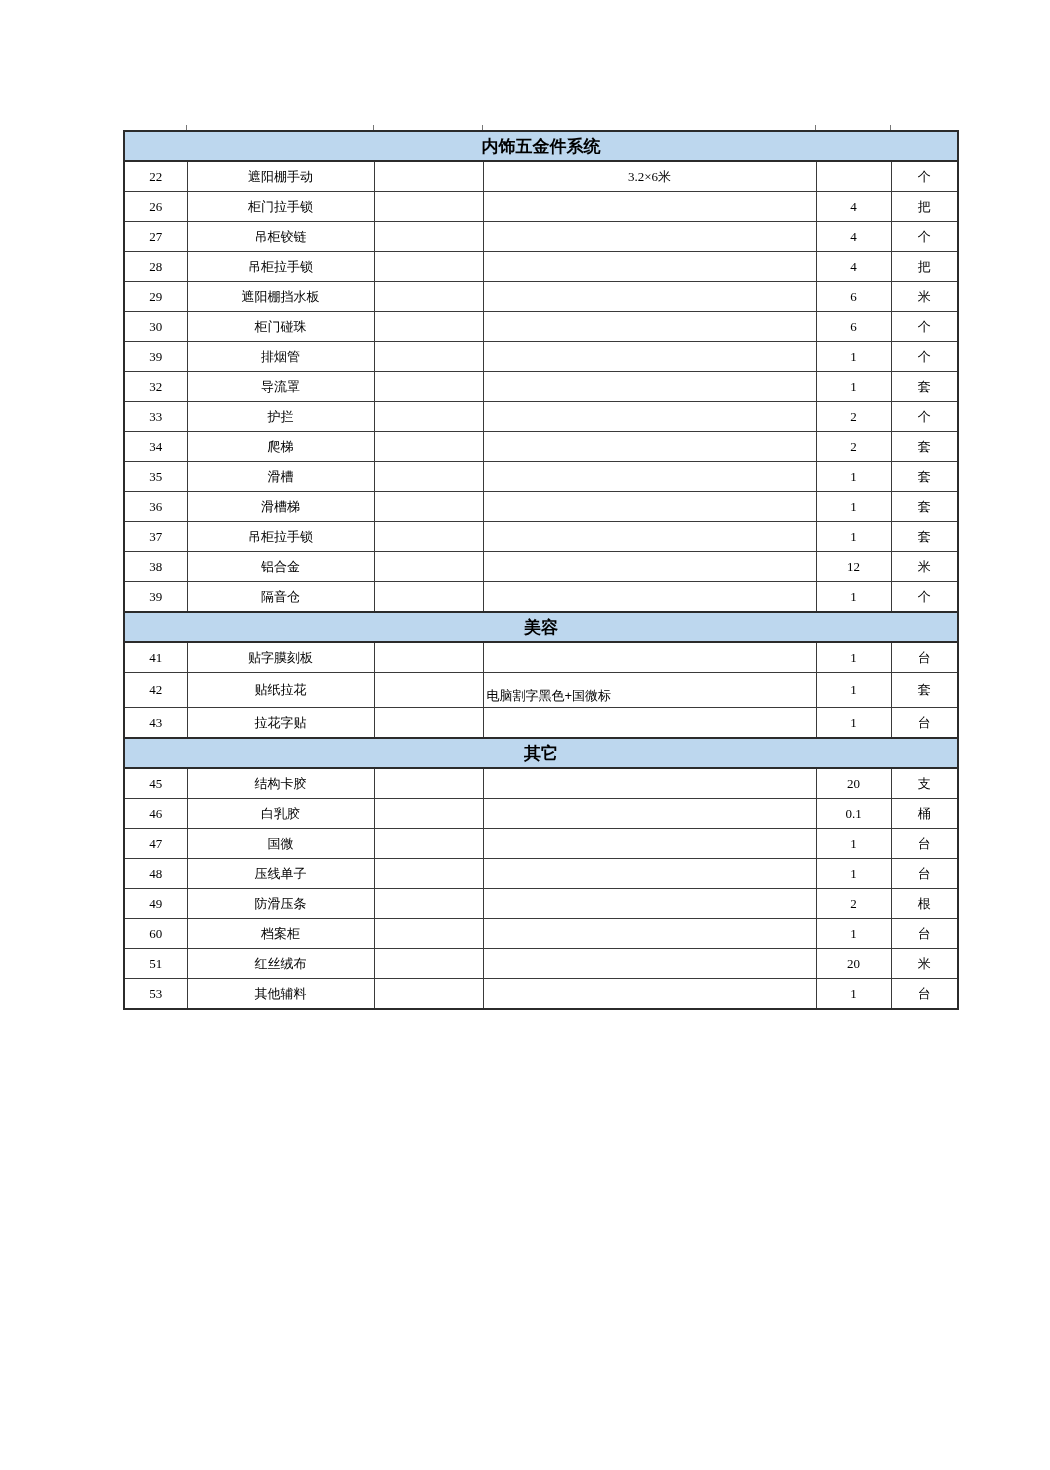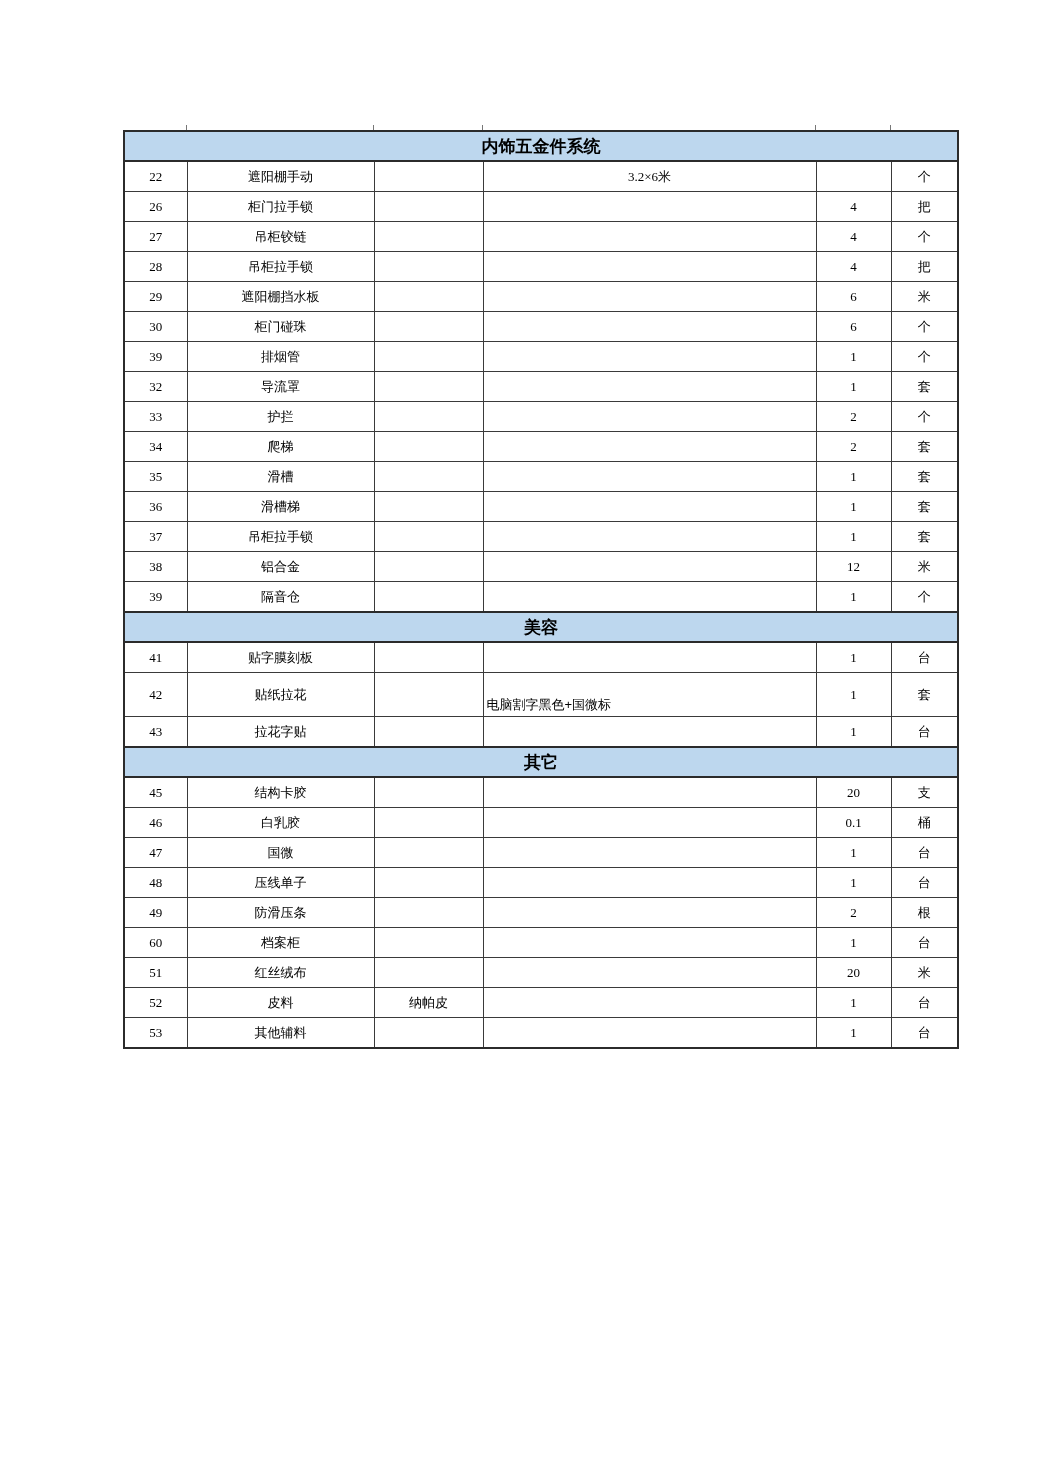--- a/index.html
+++ b/index.html
@@ -56,21 +56,21 @@
   }
   tr.data-row td {
     height: 29px;
     font-size: 13px;
     text-align: center;
     vertical-align: middle;
   }
   tr.data-row td.note-left {
     text-align: left;
     vertical-align: bottom;
-    padding: 12px 0 2px 3px;
+    padding: 3px 0 2px 3px;
     font-family: "Liberation Sans", "DejaVu Sans", sans-serif;
   }
   tr.data-row td.name-cell,
   tr.data-row td.spec-cell,
   tr.data-row td.unit-cell {
     font-family: "Liberation Sans", "DejaVu Sans", sans-serif;
   }
 </style>
 </head>
 <body>
@@ -297,28 +297,20 @@
           </tr>
           <tr class="data-row">
             <td>51</td>
             <td class="name-cell">红丝绒布</td>
             <td class="spec-cell"></td>
             <td></td>
             <td>20</td>
             <td class="unit-cell">米</td>
           </tr>
           <tr class="data-row">
-            <td>52</td>
-            <td class="name-cell">皮料</td>
-            <td class="spec-cell">纳帕皮</td>
-            <td></td>
-            <td>1</td>
-            <td class="unit-cell">台</td>
-          </tr>
-          <tr class="data-row">
             <td>53</td>
             <td class="name-cell">其他辅料</td>
             <td class="spec-cell"></td>
             <td></td>
             <td>1</td>
             <td class="unit-cell">台</td>
           </tr>
         </tbody>
     </table>
   </div>

